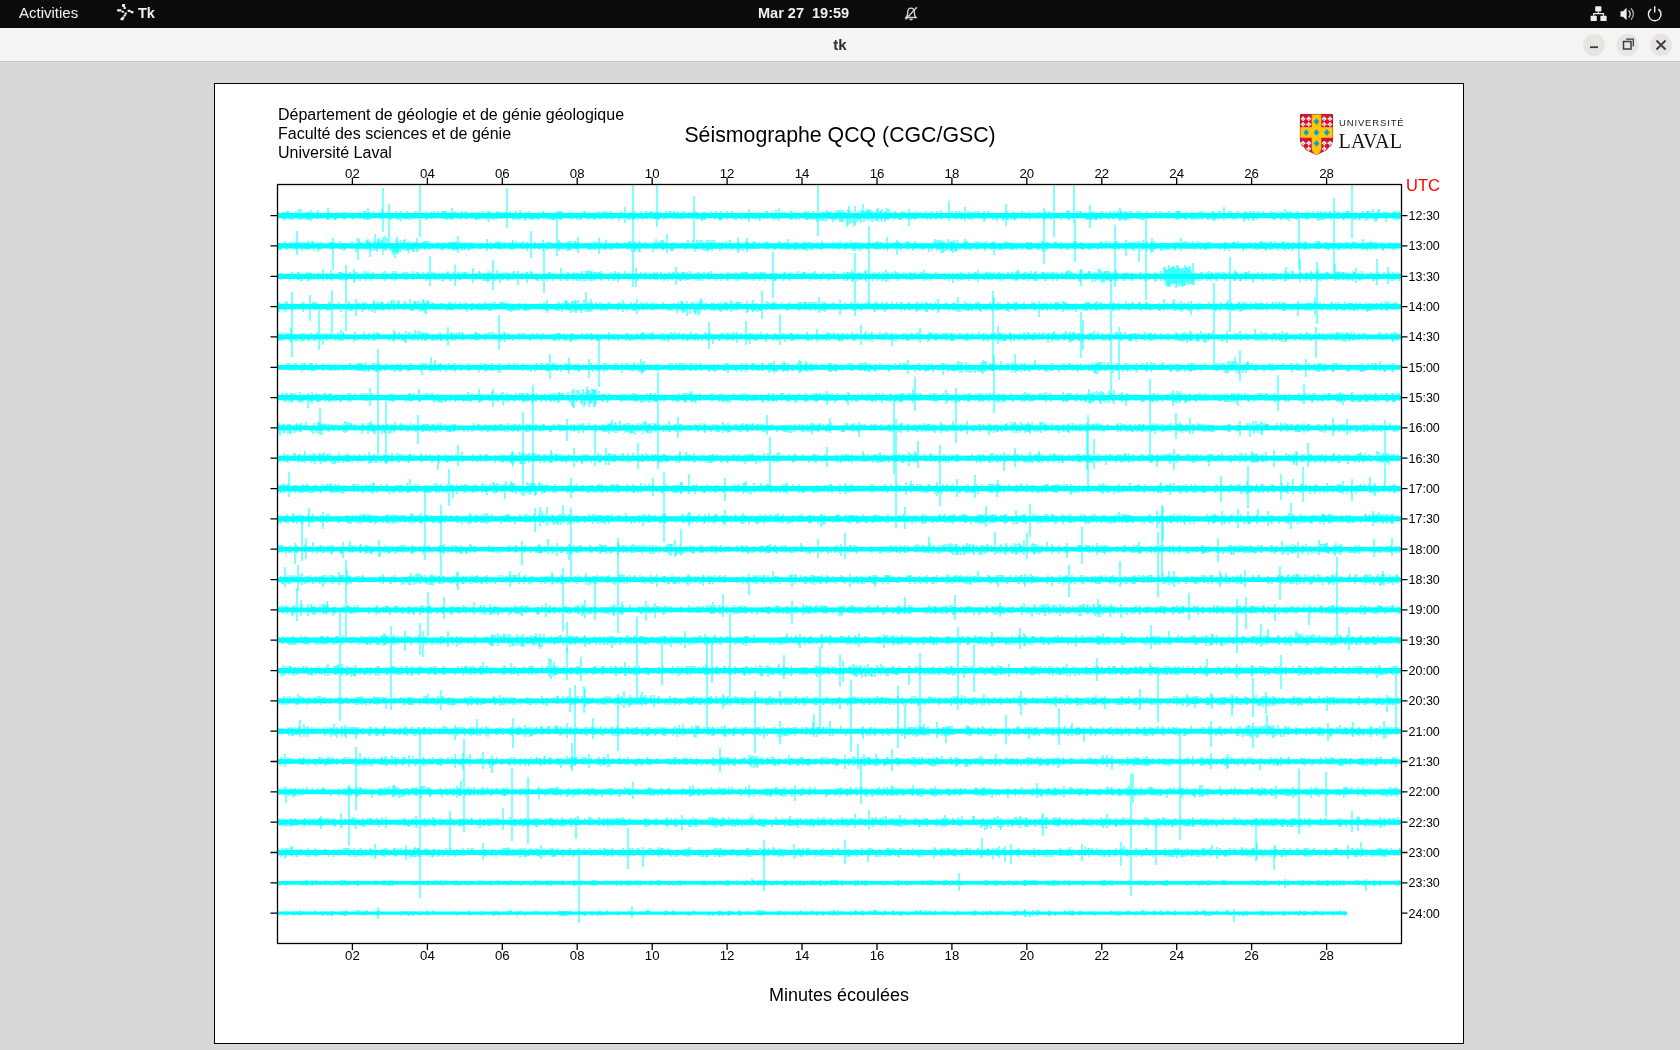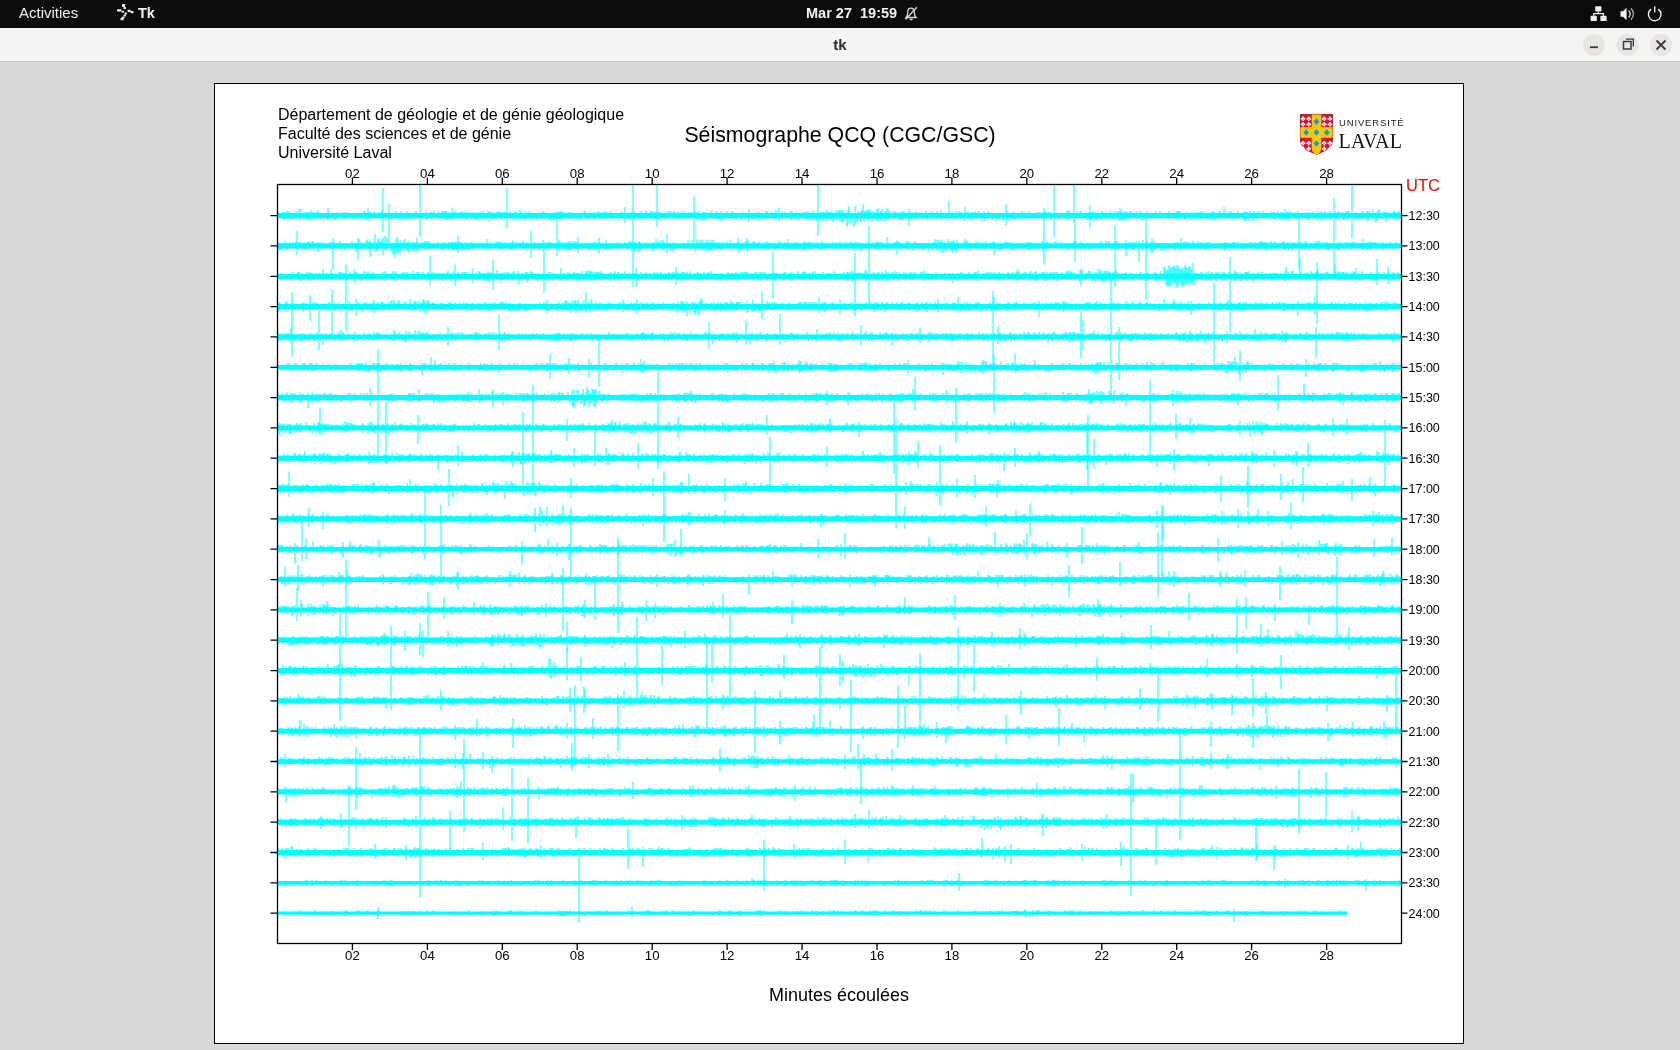--- a/index.html
+++ b/index.html
@@ -1,21 +1,21 @@
 <!DOCTYPE html>
 <html><head><meta charset="utf-8"><title>tk</title>
 <style>
   * { margin:0; padding:0; box-sizing:border-box; }
   html,body { width:1680px; height:1050px; overflow:hidden;
     font-family:"Liberation Sans", sans-serif; background:#d8d8d8; }
   #topbar { position:absolute; left:0; top:0; width:1680px; height:32px;
     background:#0c0c0c; color:#f2f1ef; }
   #topbar .act { position:absolute; left:19px; top:4px; font-size:15px; }
   #topbar .tk  { position:absolute; left:138px; top:5px; font-size:14.5px; font-weight:bold; }
-  #topbar .clock { position:absolute; left:806px; top:5px; font-size:14.5px; font-weight:bold;text-align:right; }
+  #topbar .clock { position:absolute; left:758px; top:5px; font-size:14.5px; font-weight:bold;text-align:right; }
   #titlebar { position:absolute; left:0; top:28px; width:1680px; height:34px;
     background:#f5f4f2; border-bottom:1px solid #c8c6c2; }
   #titlebar .t { position:absolute; left:0; width:100%; text-align:center; top:8px;
     font-size:15px; font-weight:bold; color:#2f2f2f; }
   #panel { position:absolute; left:214px; top:83px; width:1250px; height:961px;
     background:#ffffff; border:1px solid #000; }
 </style></head>
 <body>
 <div id="panel"></div>
 <svg width="1680" height="1050" viewBox="0 0 1680 1050" xmlns="http://www.w3.org/2000/svg" style="position:absolute;left:0;top:0" font-family="Liberation Sans, sans-serif">

